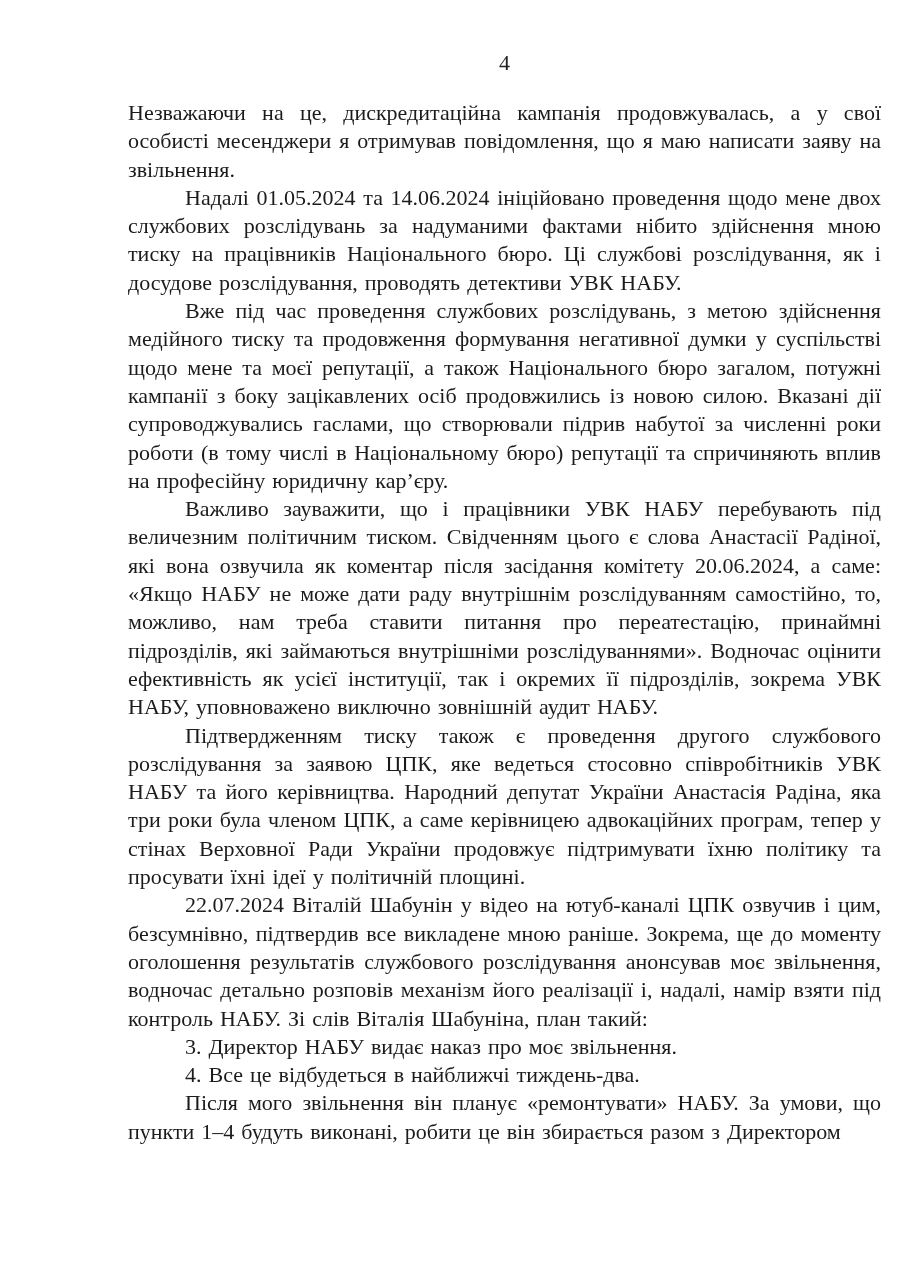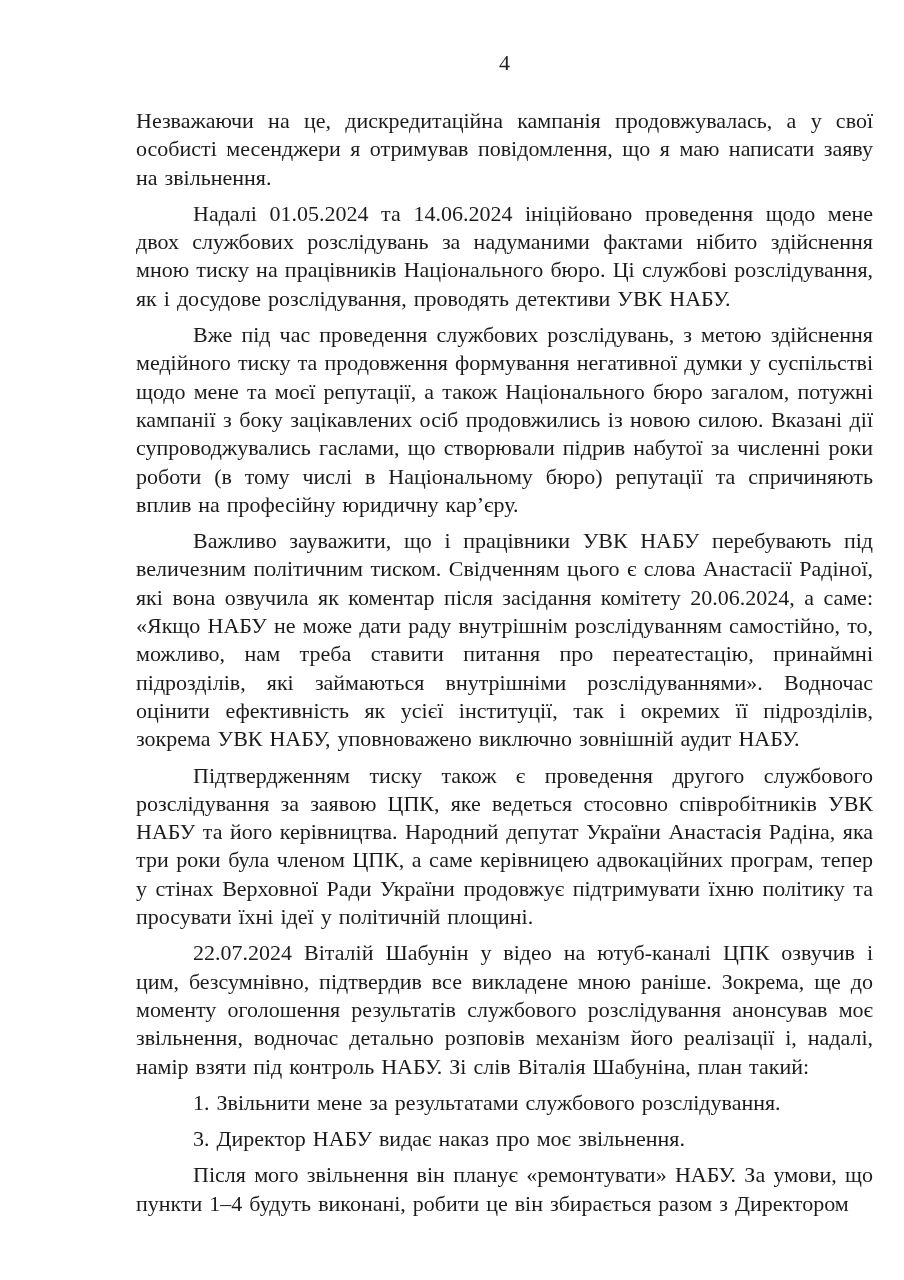--- a/index.html
+++ b/index.html
@@ -28,21 +28,21 @@
     line-height: 26px;
     color: #222222;
   }
   .content {
     position: absolute;
     top: 99px;
     left: 128px;
     width: 753px;
   }
   .content p {
-    margin: 8px;
+    margin: 0;
     padding: 0;
     font-size: 22px;
     line-height: 28.3px;
     text-align: justify;
     word-spacing: 1.5px;
     color: #1b1b1b;
   }
   .content p.indent {
     text-indent: 57px;
   }
@@ -52,17 +52,17 @@
 
 <div class="sheet">
   <div class="page-number">4</div>
   <div class="content">
       <p>Незважаючи на це, дискредитаційна кампанія продовжувалась, а у свої особисті месенджери я отримував повідомлення, що я маю написати заяву на звільнення.</p>
       <p class="indent">Надалі 01.05.2024 та 14.06.2024 ініційовано проведення щодо мене двох службових розслідувань за надуманими фактами нібито здійснення мною тиску на працівників Національного бюро. Ці службові розслідування, як і досудове розслідування, проводять детективи УВК НАБУ.</p>
       <p class="indent">Вже під час проведення службових розслідувань, з метою здійснення медійного тиску та продовження формування негативної думки у суспільстві щодо мене та моєї репутації, а також Національного бюро загалом, потужні кампанії з боку зацікавлених осіб продовжились із новою силою. Вказані дії супроводжувались гаслами, що створювали підрив набутої за численні роки роботи (в тому числі в Національному бюро) репутації та спричиняють вплив на професійну юридичну кар’єру.</p>
       <p class="indent">Важливо зауважити, що і працівники УВК НАБУ перебувають під величезним політичним тиском. Свідченням цього є слова Анастасії Радіної, які вона озвучила як коментар після засідання комітету 20.06.2024, а саме: «Якщо НАБУ не може дати раду внутрішнім розслідуванням самостійно, то, можливо, нам треба ставити питання про переатестацію, принаймні підрозділів, які займаються внутрішніми розслідуваннями». Водночас оцінити ефективність як усієї інституції, так і окремих її підрозділів, зокрема УВК НАБУ, уповноважено виключно зовнішній аудит НАБУ.</p>
       <p class="indent">Підтвердженням тиску також є проведення другого службового розслідування за заявою ЦПК, яке ведеться стосовно співробітників УВК НАБУ та його керівництва. Народний депутат України Анастасія Радіна, яка три роки була членом ЦПК, а саме керівницею адвокаційних програм, тепер у стінах Верховної Ради України продовжує підтримувати їхню політику та просувати їхні ідеї у політичній площині.</p>
       <p class="indent">22.07.2024 Віталій Шабунін у відео на ютуб-каналі ЦПК озвучив і цим, безсумнівно, підтвердив все викладене мною раніше. Зокрема, ще до моменту оголошення результатів службового розслідування анонсував моє звільнення, водночас детально розповів механізм його реалізації і, надалі, намір взяти під контроль НАБУ. Зі слів Віталія Шабуніна, план такий:</p>
-      <p class="indent">1. Звільнити мене за результатами службового розслідування.</p>
       <p class="indent">3. Директор НАБУ видає наказ про моє звільнення.</p>
+      <p class="indent">4. Все це відбудеться в найближчі тиждень-два.</p>
       <p class="indent">Після мого звільнення він планує «ремонтувати» НАБУ. За умови, що пункти 1–4 будуть виконані, робити це він збирається разом з Директором</p>
     </div>
 </div>
 
 </body></html>

